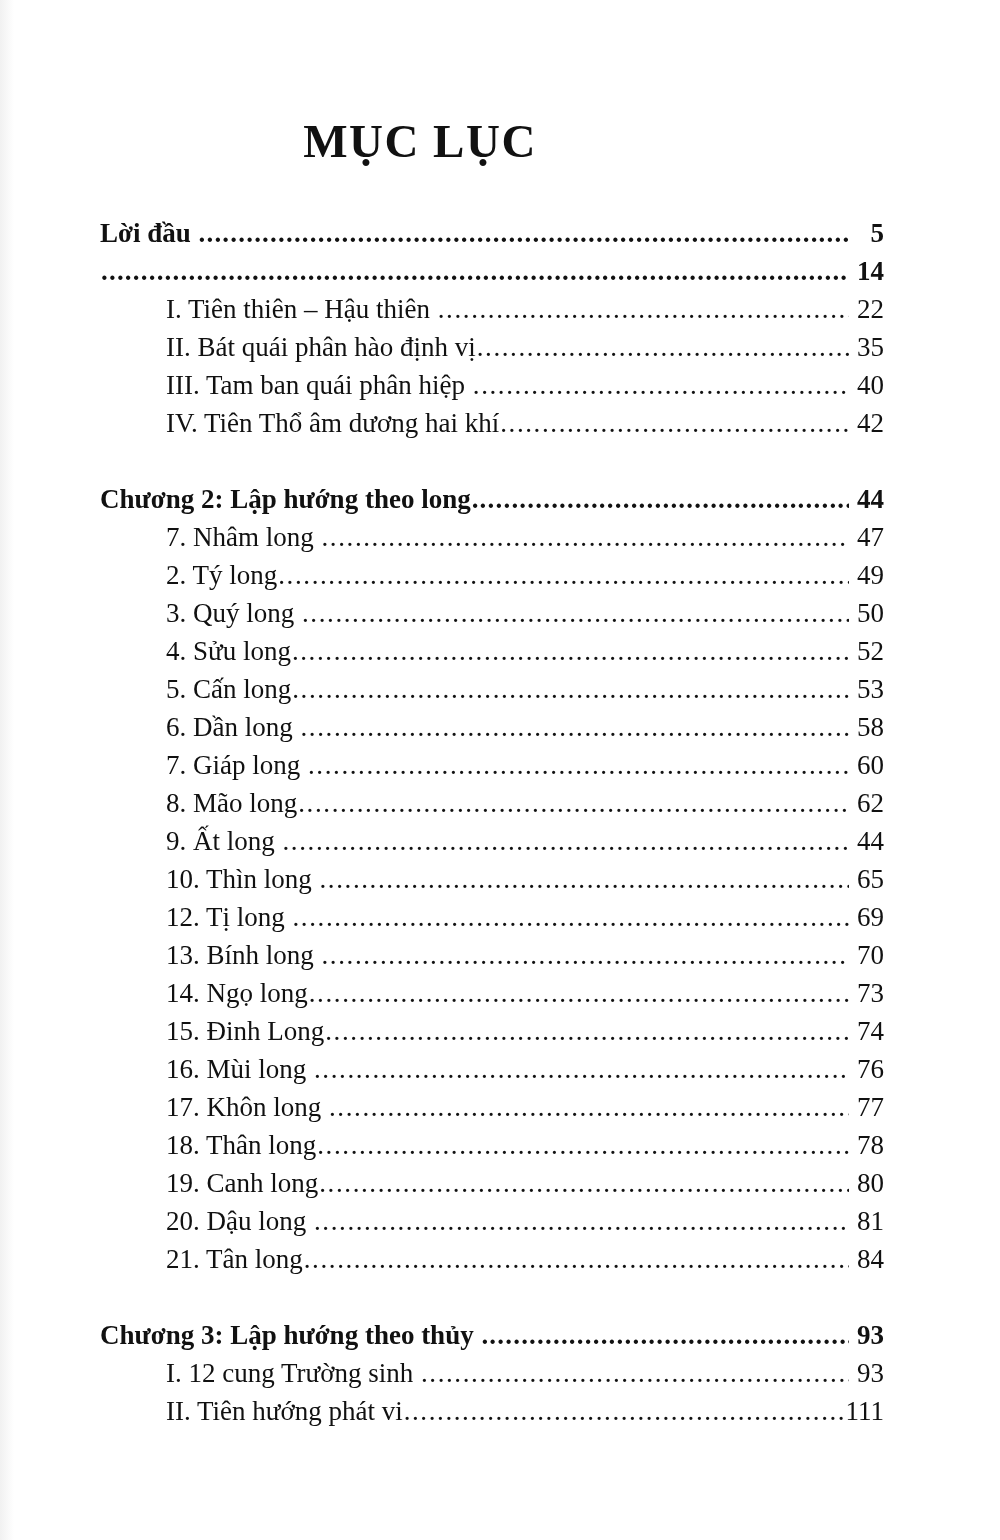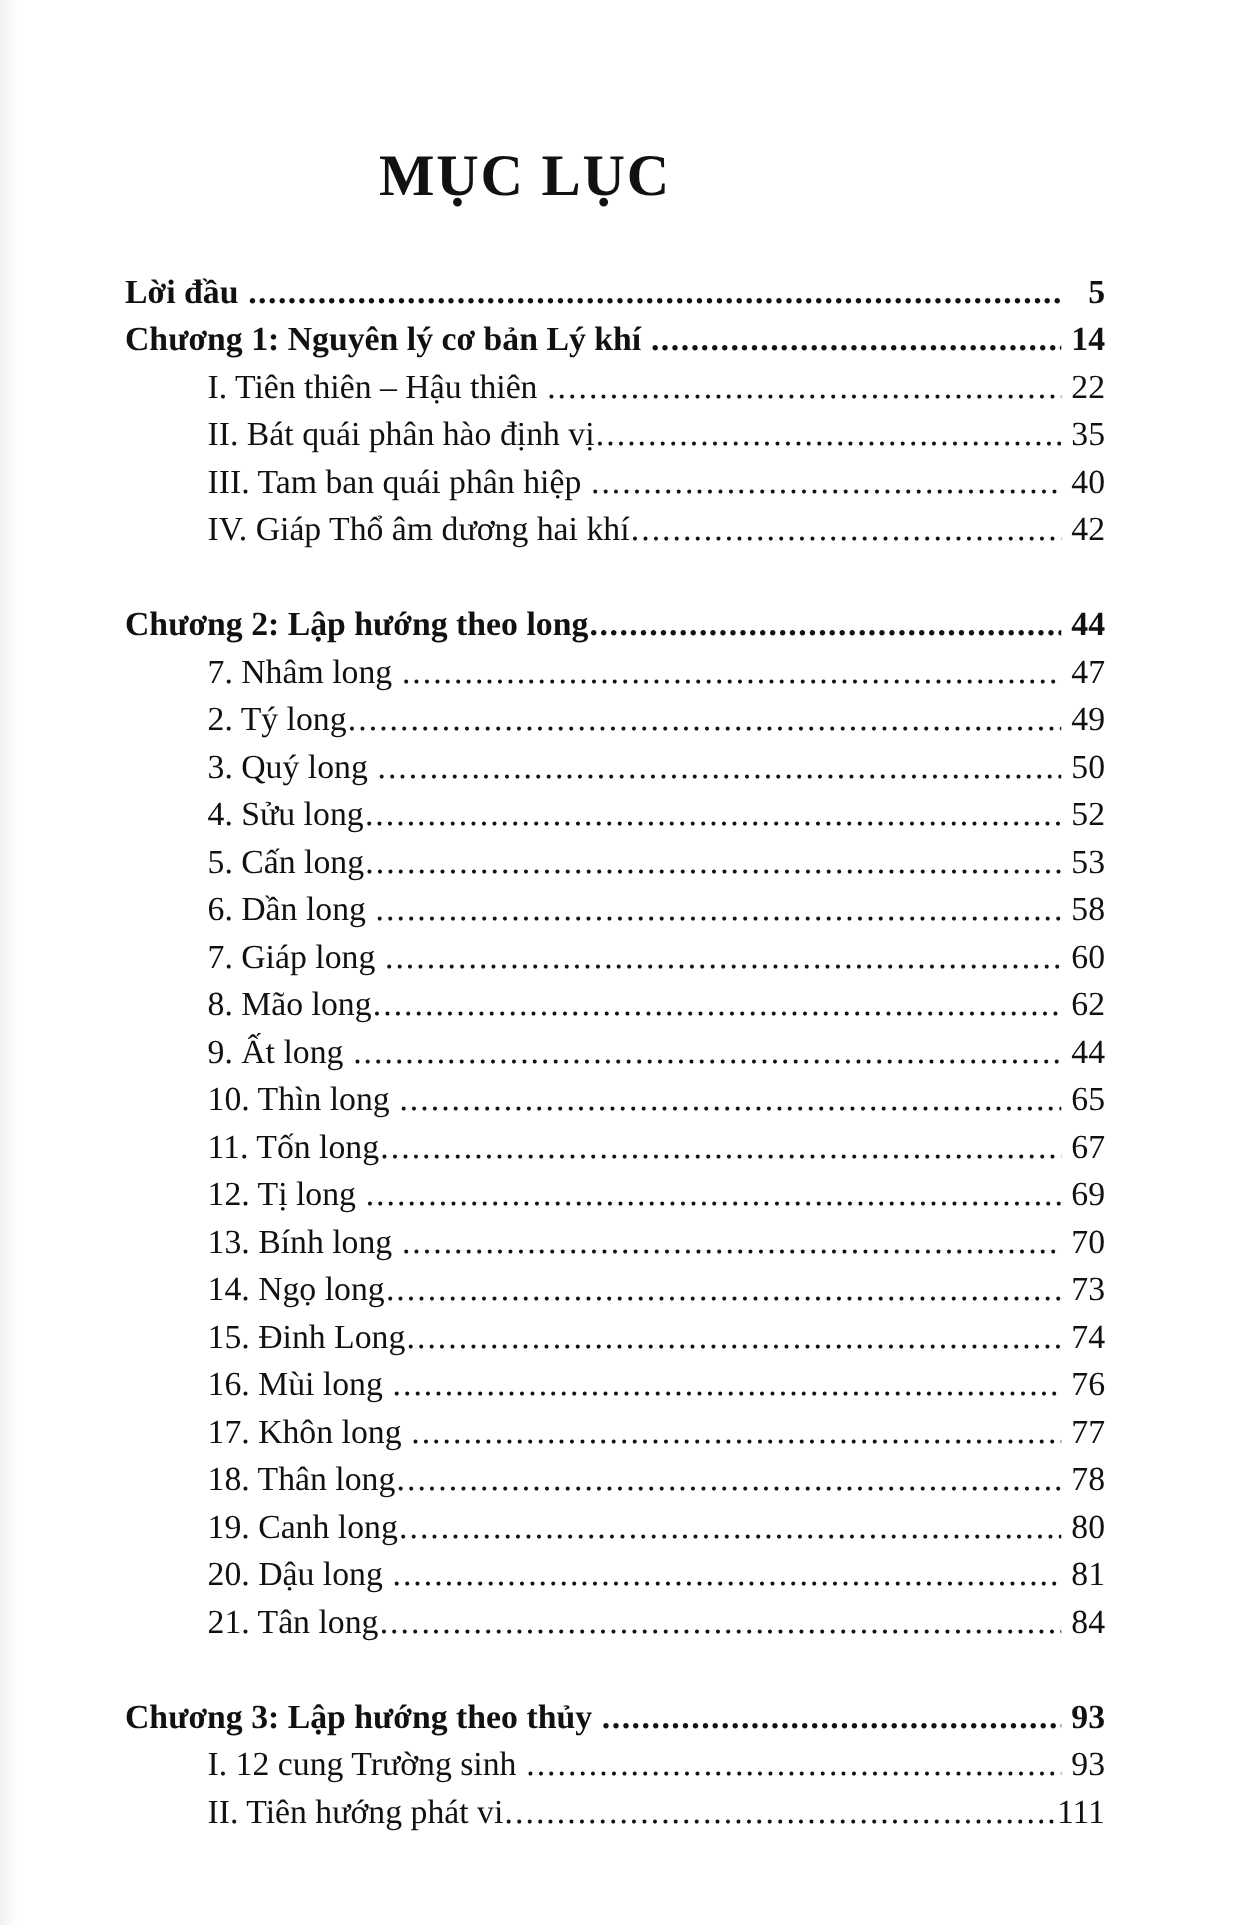--- a/index.html
+++ b/index.html
@@ -113,41 +113,40 @@
 
   <div class="doc-title">MỤC LỤC</div>
 
   <div class="toc">
       <div class="toc-row lvl-chapter">
         <span class="entry-label with-space">Lời đầu</span>
         <span class="leader"></span>
         <span class="page-num">5</span>
       </div>
       <div class="toc-row lvl-chapter">
-        <span class="entry-label with-space">Chương 1: Nguyên lý cơ bản Lý khí</span>
         <span class="leader"></span>
         <span class="page-num">14</span>
       </div>
       <div class="toc-row lvl-sub">
         <span class="entry-label with-space">I. Tiên thiên – Hậu thiên</span>
         <span class="leader"></span>
         <span class="page-num">22</span>
       </div>
       <div class="toc-row lvl-sub">
         <span class="entry-label">II. Bát quái phân hào định vị</span>
         <span class="leader"></span>
         <span class="page-num">35</span>
       </div>
       <div class="toc-row lvl-sub">
         <span class="entry-label with-space">III. Tam ban quái phân hiệp</span>
         <span class="leader"></span>
         <span class="page-num">40</span>
       </div>
       <div class="toc-row lvl-sub">
-        <span class="entry-label">IV. Giáp Thổ âm dương hai khí</span>
+        <span class="entry-label">IV. Tiên Thổ âm dương hai khí</span>
         <span class="leader"></span>
         <span class="page-num">42</span>
       </div>
       <div class="toc-row lvl-chapter gap-before">
         <span class="entry-label">Chương 2: Lập hướng theo long</span>
         <span class="leader"></span>
         <span class="page-num">44</span>
       </div>
       <div class="toc-row lvl-sub">
         <span class="entry-label with-space">7. Nhâm long</span>
@@ -193,25 +192,20 @@
         <span class="entry-label with-space">9. Ất long</span>
         <span class="leader"></span>
         <span class="page-num">44</span>
       </div>
       <div class="toc-row lvl-sub">
         <span class="entry-label with-space">10. Thìn long</span>
         <span class="leader"></span>
         <span class="page-num">65</span>
       </div>
       <div class="toc-row lvl-sub">
-        <span class="entry-label">11. Tốn long</span>
-        <span class="leader"></span>
-        <span class="page-num">67</span>
-      </div>
-      <div class="toc-row lvl-sub">
         <span class="entry-label with-space">12. Tị long</span>
         <span class="leader"></span>
         <span class="page-num">69</span>
       </div>
       <div class="toc-row lvl-sub">
         <span class="entry-label with-space">13. Bính long</span>
         <span class="leader"></span>
         <span class="page-num">70</span>
       </div>
       <div class="toc-row lvl-sub">

